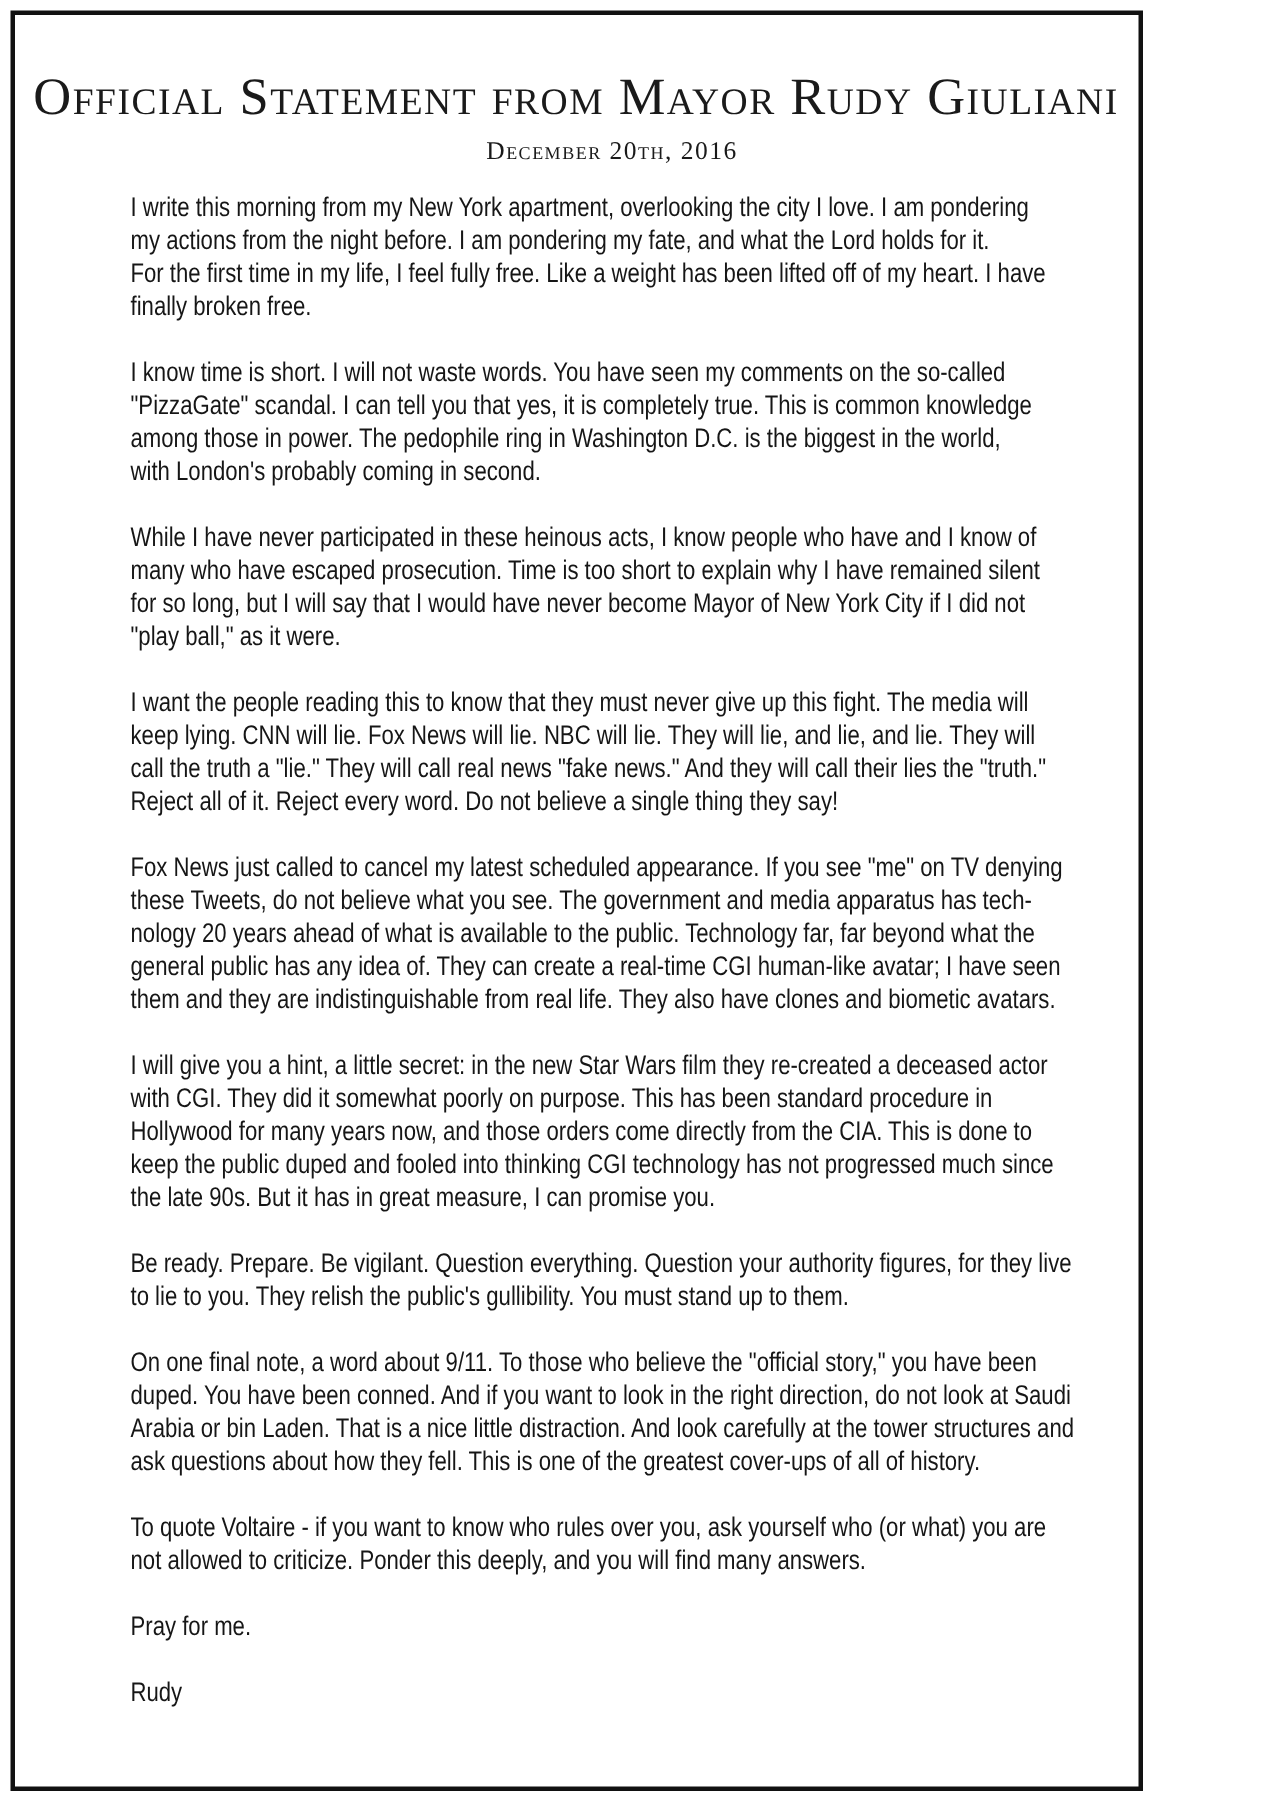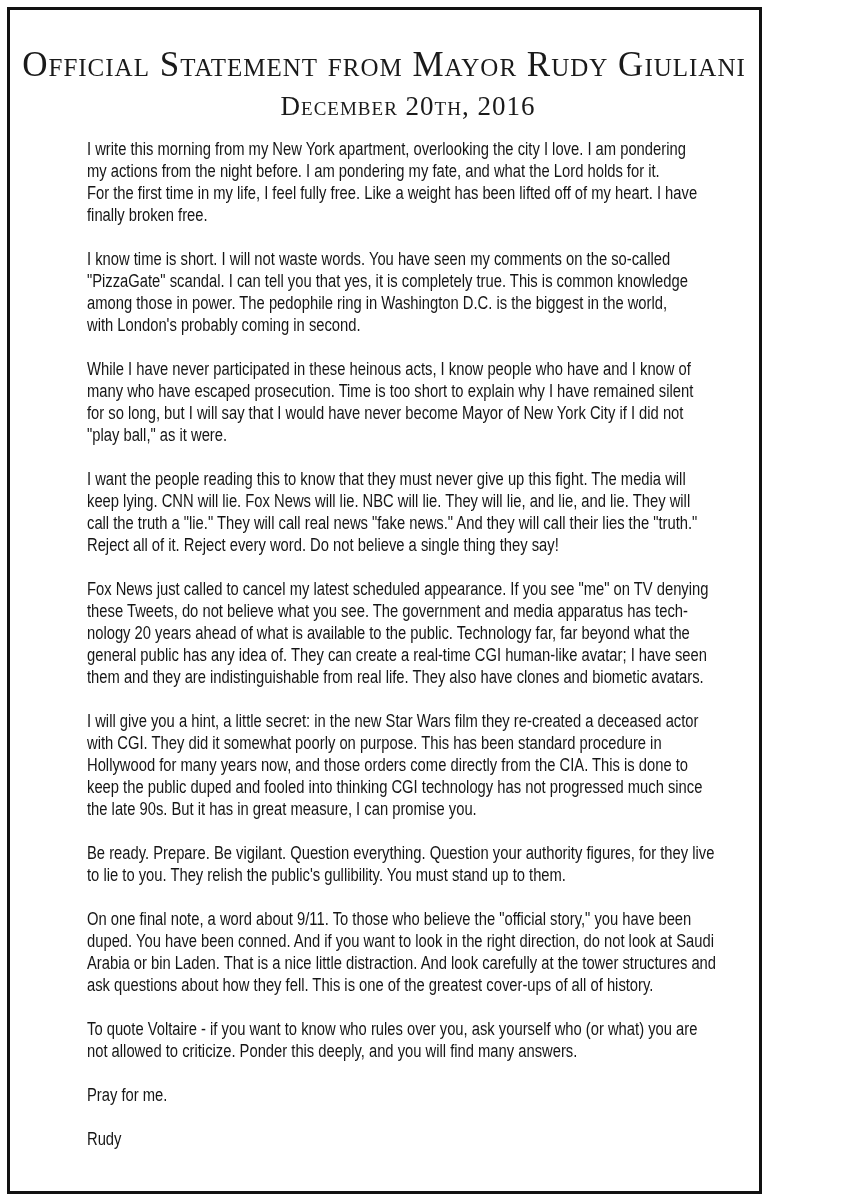--- a/index.html
+++ b/index.html
@@ -44,21 +44,21 @@
     letter-spacing: 1px;
     color: #1a1a1a;
     line-height: 1.15;
   }
   .date {
     margin: 6px 0 16px;
     text-align: center;
     font-family: "Liberation Serif", serif;
     font-variant: small-caps;
     font-weight: 500;
-    font-size: 27px;
+    font-size: 17px;
     letter-spacing: 1px;
     color: #1a1a1a;
     line-height: 1.15;
     padding-left: 48px;
   }
   .letter-body {
     margin: 14px 0 0 87px;
     width: 900px;
     transform: scaleX(0.82);
     transform-origin: left top;

